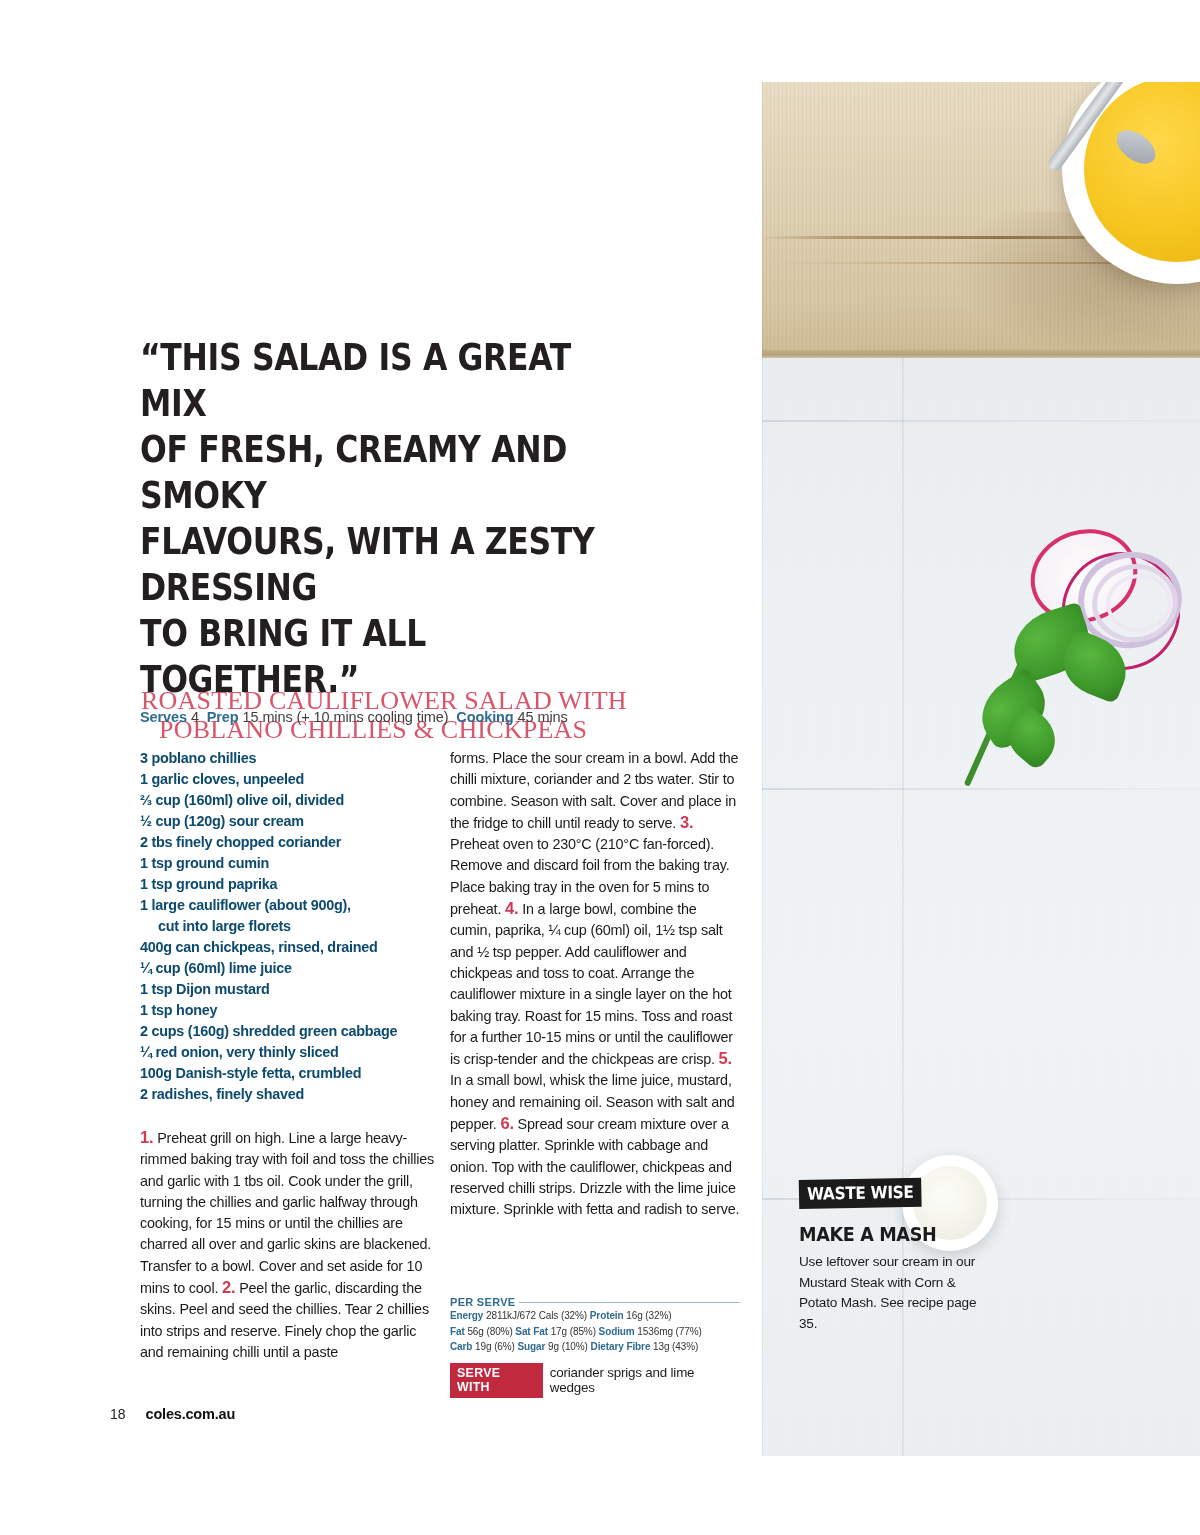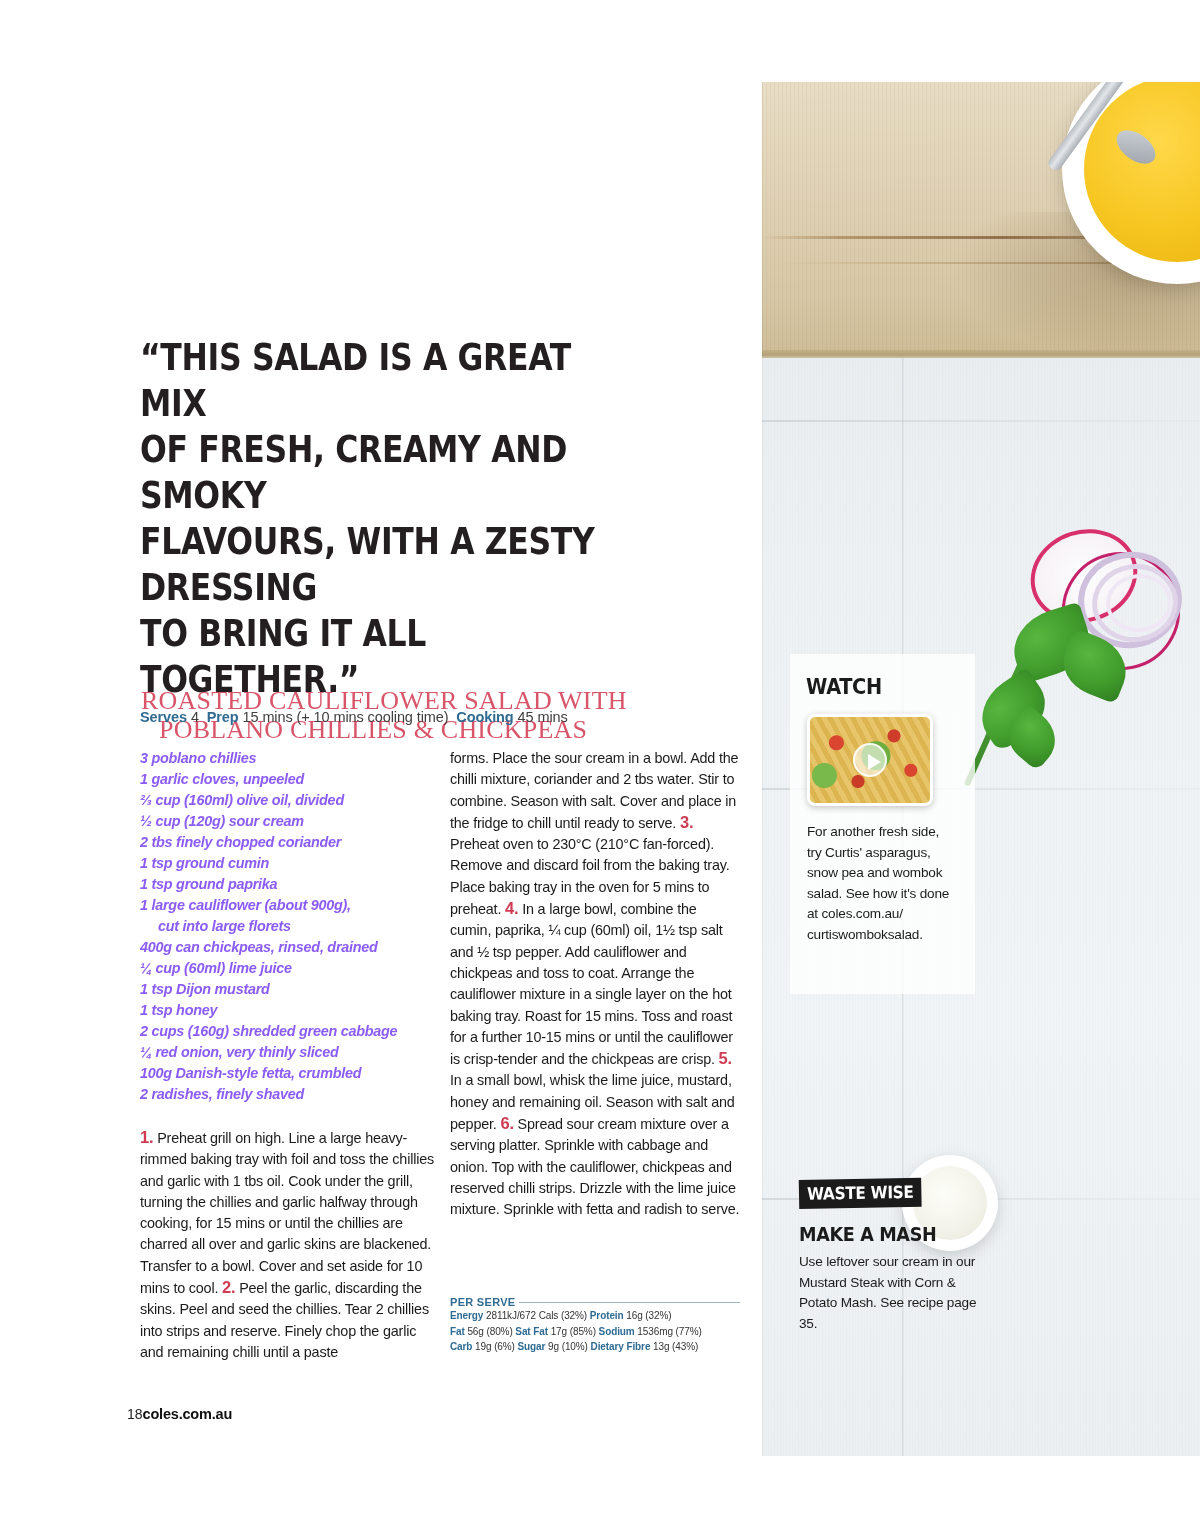--- a/index.html
+++ b/index.html
@@ -200,23 +200,22 @@
   }
   .col-right {
     position: absolute;
     left: 450px; top: 748px; width: 290px;
   }
 
   .ingredients {
     font-size: 14.4px;
     line-height: 21px;
     font-weight: 700;
-    color: #8b5cf6;
+    color: #0c4a6e;
     letter-spacing: -.25px;
-    font-style: italic;
   }
   .ingredients .ing { display: block; }
   .ingredients .ing.cont { padding-left: 18px; }
 
   .method {
     font-size: 14.4px;
     line-height: 21.3px;
     color: #1b1b1b;
     letter-spacing: -.2px;
     margin-top: 22px;
@@ -252,22 +251,22 @@
     font-size: 12.4px; font-weight: 700; letter-spacing: .3px;
     padding: 3px 7px 4px 7px;
   }
   .serve-with-text {
     font-size: 13.4px; color: #1b1b1b; letter-spacing: -.2px;
   }
 
   
   .footer {
     position: absolute;
-    left: 127px; top: 1406px;
-    display: flex; align-items: baseline; gap: 0;
+    left: 110px; top: 1406px;
+    display: flex; align-items: baseline; gap: 20px;
   }
   .folio-num { font-size: 14px; color: #222; }
   .folio-site { font-size: 14.5px; font-weight: 700; color: #111; letter-spacing: -.2px; }
 
   
   .watch-panel {
     position: absolute;
     left: 790px; top: 654px;
     width: 185px; height: 340px;
     background: rgba(255,255,255,0.80);
@@ -438,36 +437,31 @@
   </div>
 
   <div class="nutrition">
     <div class="per-serve-row">
       <span class="per-serve-label">PER SERVE</span>
       <span class="per-serve-rule"></span>
     </div>
     <div class="nut-line" id="nut-line-1"><b>Energy</b><span> 2811kJ/672 Cals (32%) </span><b>Protein</b><span> 16g (32%)</span></div>
     <div class="nut-line" id="nut-line-2"><b>Fat</b><span> 56g (80%) </span><b>Sat Fat</b><span> 17g (85%) </span><b>Sodium</b><span> 1536mg (77%)</span></div>
     <div class="nut-line" id="nut-line-3"><b>Carb</b><span> 19g (6%) </span><b>Sugar</b><span> 9g (10%) </span><b>Dietary Fibre</b><span> 13g (43%)</span></div>
+    <div class="serve-with-row">
+      <span class="serve-with-badge">SERVE WITH</span>
+      <span class="serve-with-text">coriander sprigs and lime wedges</span>
+    </div>
   </div>
 
   <div class="footer">
     <span class="folio-num">18</span>
     <span class="folio-site">coles.com.au</span>
   </div>
 
-  <div class="watch-panel">
-    <div class="watch-title">WATCH</div>
-    <div class="video-thumb">
-      <div class="play-btn">
-        <div class="play-tri"></div>
-      </div>
-    </div>
-    <div class="watch-caption">For another fresh side, try Curtis' asparagus, snow pea and wombok salad. See how it's done at coles.com.au/ curtiswomboksalad.</div>
-  </div>
 
   <div class="waste-panel">
     <div class="waste-tag">WASTE WISE</div>
     <div class="waste-heading">MAKE A MASH</div>
     <div class="waste-body">Use leftover sour cream in our Mustard Steak with Corn &amp; Potato Mash. See recipe page 35.</div>
   </div>
 
 </div>
 
 </body></html>

